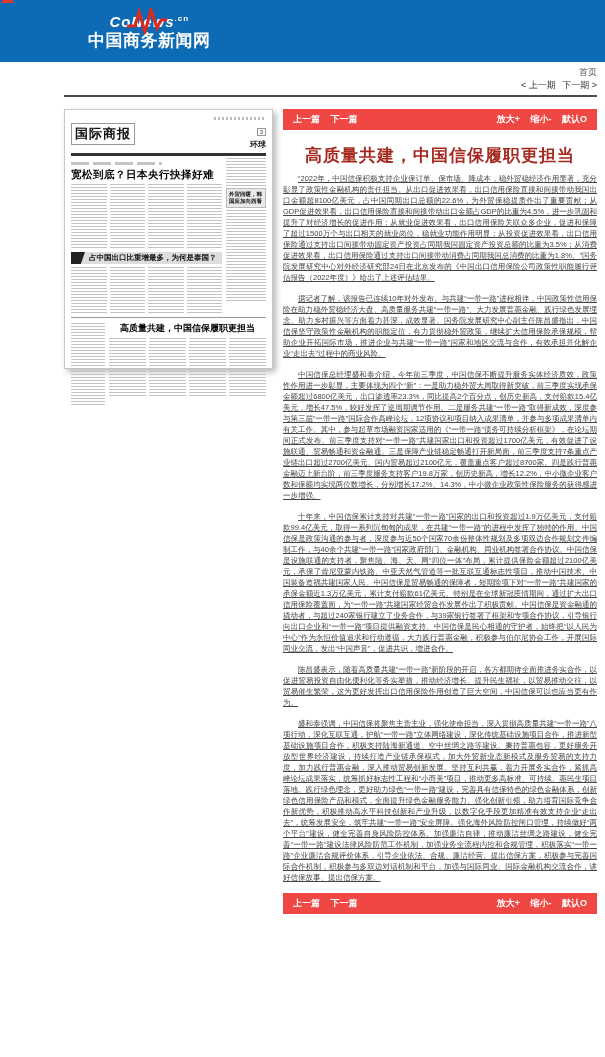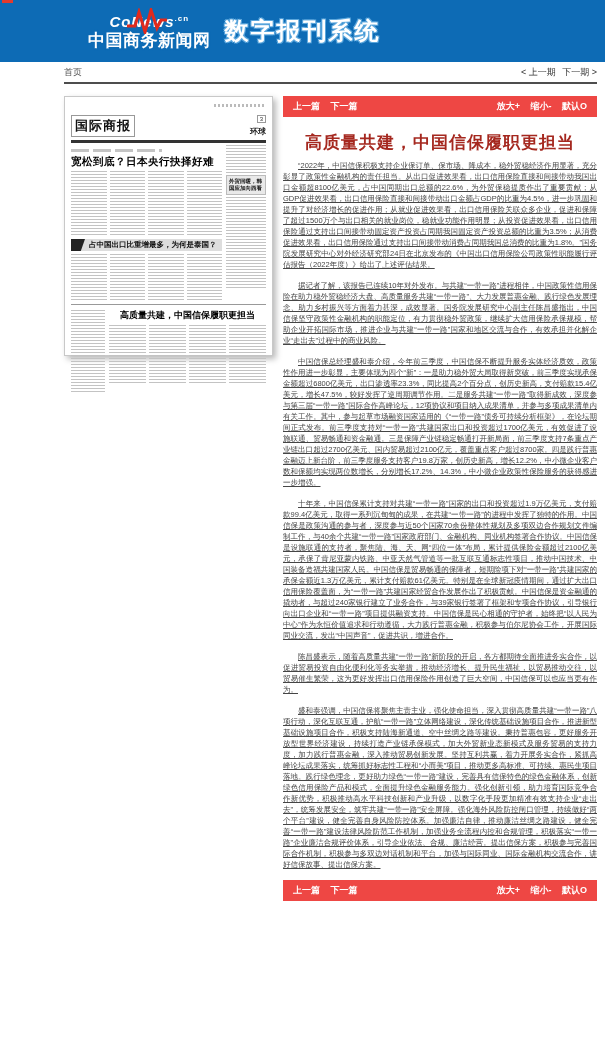--- a/index.html
+++ b/index.html
@@ -17,35 +17,35 @@
   .logo-top{position:relative;color:#fff;font-weight:bold;font-style:italic;font-size:15px;letter-spacing:1px;}
   .logo-top .cn{font-size:8px;vertical-align:super;font-style:normal;}
   .logo-wave{position:absolute;left:18px;top:-6px;}
   .logo-sub{color:#fff;font-weight:bold;font-size:17px;margin-top:3px;letter-spacing:.5px;
     text-shadow:0 0 2px #0d6bb5;}
   .system-title{margin-left:14px;color:#fff;font-weight:bold;font-size:24px;letter-spacing:2px;
     text-shadow:1px 1px 0 #5aa6dc,-1px -1px 0 #5aa6dc,1px -1px 0 #5aa6dc,-1px 1px 0 #5aa6dc;}
 
   
   .nav-row{display:flex;justify-content:space-between;align-items:flex-end;
-    margin:4px 8px 0 64px;width:533px;box-sizing:border-box;}
+    margin:4px 8px 0 64px;width:533px;box-sizing:border-box;flex-direction:column;}
   .home-link{font-size:9px;color:#555;text-decoration:none;cursor:pointer;}
   .issue-nav{font-size:9px;color:#333;}
   .issue-nav span{cursor:pointer;margin-left:4px;}
   .divider{margin:3px 0 0 64px;width:533px;height:2px;background:#4d4d4d;border:none;}
 
   
   .content{display:flex;margin:12px 0 0 64px;width:533px;gap:10px;}
   .left-col{width:209px;flex:0 0 209px;}
   .right-col{flex:1;min-width:0;}
 
   
   .thumb{width:195px;height:246px;background:#fff;border:1px solid #c8c8c8;
     box-shadow:3px 3px 6px rgba(0,0,0,.28);padding:7px 6px 5px;cursor:pointer;}
-  .mast-row{display:flex;justify-content:space-between;align-items:flex-end;}
+  .mast-row{display:flex;justify-content:space-between;align-items:center;}
   .masthead{font-family:"Liberation Serif","DejaVu Serif",serif;font-weight:bold;
     font-size:13px;letter-spacing:1px;color:#111;border:1px solid #999;padding:1px 3px;}
   .mast-right{text-align:right;}
   .mast-meta{width:52px;height:3px;background:repeating-linear-gradient(to right,#bbb 0,#bbb 2px,transparent 2px,transparent 4px);margin-left:auto;}
   .page-num{font-size:6px;color:#333;border:1px solid #999;padding:0 2px;display:inline-block;margin-top:2px;}
   .edition{font-size:8px;font-weight:bold;color:#222;margin-top:1px;}
   .mast-bar{height:3px;background:#333;margin-top:3px;}
   .thumb-kicker{height:3px;margin-top:4px;background:repeating-linear-gradient(to right,#c4c4c4 0,#c4c4c4 18px,transparent 18px,transparent 22px);width:60%;}
   .thumb-h1{font-size:10.5px;font-weight:bold;color:#000;margin:3px 0 2px;letter-spacing:.5px;}
   .thumb-main{display:flex;gap:4px;margin-top:2px;}
@@ -97,21 +97,20 @@
 <header class="banner">
   <div class="logo-block">
     <div class="logo-top">
       <span>CoNews</span><span class="cn">.cn</span>
       <svg class="logo-wave" width="40" height="26" viewBox="0 0 40 26">
         <polyline points="0,18 8,18 12,4 18,24 24,2 30,20 34,12 40,12" fill="none" stroke="#e02a1d" stroke-width="3"></polyline>
       </svg>
     </div>
     <div class="logo-sub">中国商务新闻网</div>
   </div>
-  <div class="system-title">数字报刊系统</div>
 </header>
 
 <div class="nav-row">
   <a class="home-link">首页</a>
   <div class="issue-nav">
     <span>&lt; 上一期</span>
     <span>下一期 &gt;</span>
   </div>
 </div>
 <hr class="divider">

